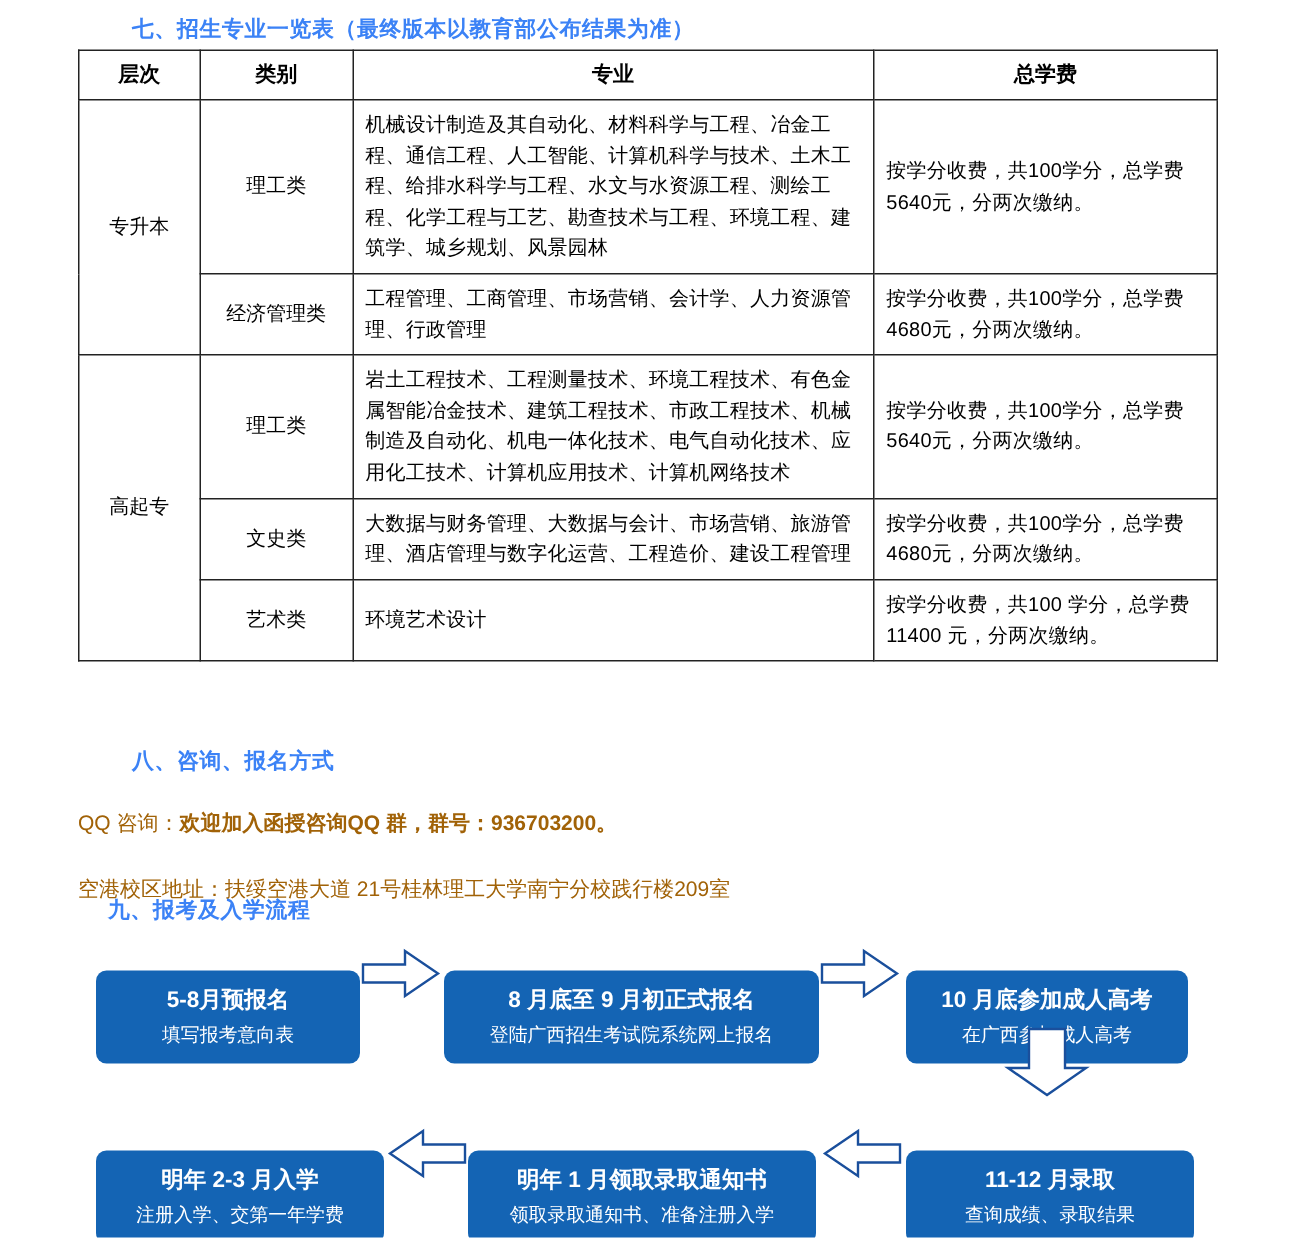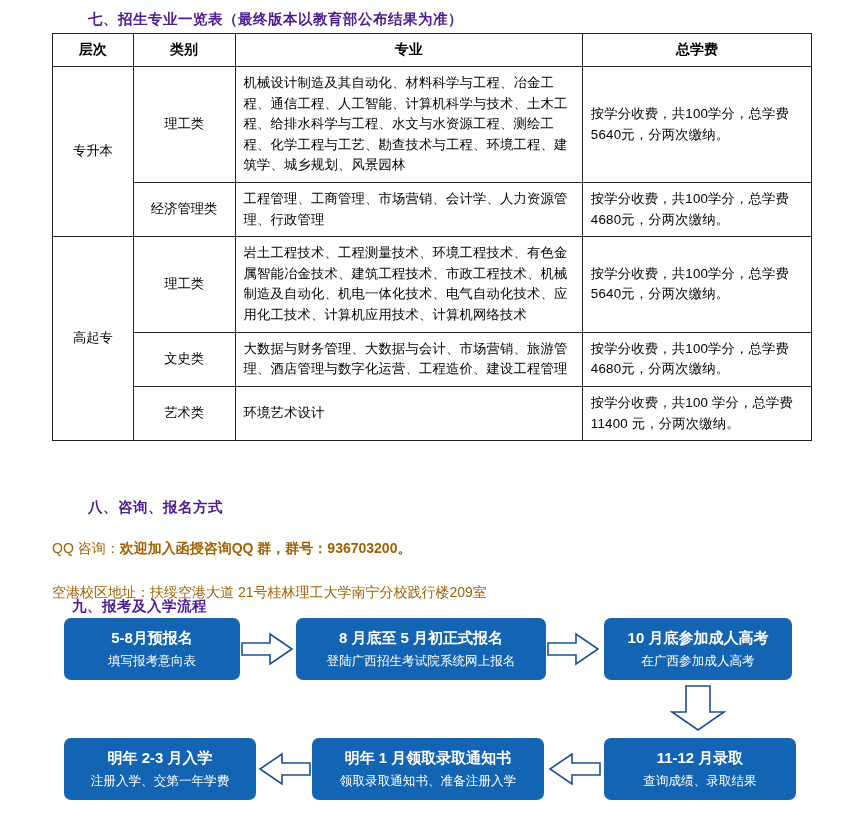--- a/index.html
+++ b/index.html
@@ -16,21 +16,21 @@
     overflow: hidden;
   }
   .page {
     position: relative;
     width: 860px;
     height: 825px;
   }
 
   
   .section-title {
-    color: #4c1d95;
+    color: #3b82f6;
     font-weight: bold;
     font-size: 14.5px;
     letter-spacing: 0.5px;
   }
   #sec7-title {
     position: absolute;
     left: 88px;
     top: 10px;
   }
   #sec8-title {
@@ -101,20 +101,21 @@
     background: #1464b4;
     color: #ffffff;
     border-radius: 7px;
     text-align: center;
     display: flex;
     flex-direction: column;
     align-items: center;
     justify-content: center;
     box-sizing: border-box;
     padding: 4px 22px;
+    margin-top: 29px;
   }
   .flowbox .fb-title {
     font-weight: bold;
     font-size: 15px;
     line-height: 1.35;
   }
   .flowbox .fb-sub {
     font-size: 12.6px;
     line-height: 1.35;
     margin-top: 4px;
@@ -188,21 +189,21 @@
   </div>
   <div class="contact-line" id="addr-line">空港校区地址：扶绥空港大道 21号桂林理工大学南宁分校践行楼209室</div>
 
   <div class="section-title" id="sec9-title">九、报考及入学流程</div>
 
   <div class="flowbox" id="fb1">
     <div class="fb-title">5-8月预报名</div>
     <div class="fb-sub">填写报考意向表</div>
   </div>
   <div class="flowbox" id="fb2">
-    <div class="fb-title">8 月底至 5 月初正式报名</div>
+    <div class="fb-title">8 月底至 9 月初正式报名</div>
     <div class="fb-sub">登陆广西招生考试院系统网上报名</div>
   </div>
   <div class="flowbox" id="fb3">
     <div class="fb-title">10 月底参加成人高考</div>
     <div class="fb-sub">在广西参加成人高考</div>
   </div>
   <div class="flowbox" id="fb4">
     <div class="fb-title">11-12 月录取</div>
     <div class="fb-sub">查询成绩、录取结果</div>
   </div>

